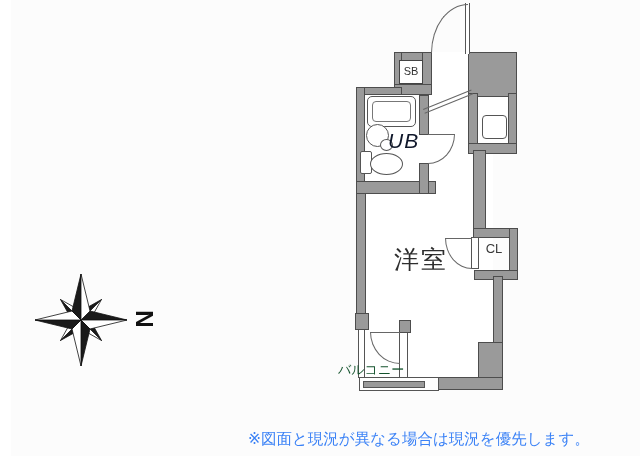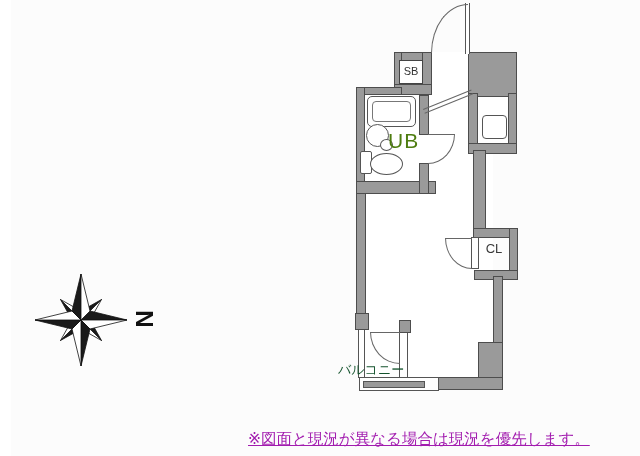--- a/index.html
+++ b/index.html
@@ -71,22 +71,23 @@
 
   <div class="fix" style="left:356px;top:96px;width:49px;height:31px;border-radius:5px;"></div>
   <div class="thinline" style="left:361px;top:101px;width:39px;height:21px;border:1.2px solid #777;border-radius:4px;"></div>
   <div class="fix" style="left:355px;top:124px;width:23px;height:23px;border-radius:50%;"></div>
   <div class="fix" style="left:369px;top:139px;width:13px;height:12px;border-width:1.2px;border-radius:50%;"></div>
   <div class="fix" style="left:349px;top:151px;width:12px;height:23px;border-width:1.4px;border-radius:2px;"></div>
   <div class="fix" style="left:359px;top:153px;width:33px;height:22px;border-width:1.4px;border-radius:50%;"></div>
 
   <div class="fix" style="left:471px;top:115px;width:25px;height:24px;border-radius:4px;"></div>
 
-  <div class="lbl" style="left:377px;top:129px;font-size:21px;letter-spacing:1px;color:#4d7c0f;">UB</div>
+  <div class="lbl" style="left:377px;top:129px;font-size:21px;letter-spacing:1px;color:#0f172a;font-style:italic;">UB</div>
   <div class="lbl" style="left:468px;top:241px;width:30px;text-align:center;font-size:13px;color:#3a3a3a;">CL</div>
+  <div class="lbl" style="left:383px;top:243px;font-size:25px;letter-spacing:2px;color:#2e2e2e;">洋室</div>
   <div class="lbl" style="left:327px;top:361px;font-size:13px;color:#14532d;">バルコニー</div>
 
   <div class="abs" style="left:20px;top:270px;width:100px;height:100px;">
     <svg width="100" height="100" viewBox="-50 -50 100 100">
       <g stroke="#111" stroke-width="0.8" stroke-linejoin="miter">
 
         <path d="M0 0 L20.5 -20.5 L0 -9 Z" fill="#1a1a1a"></path>
           <path d="M0 0 L20.5 -20.5 L9 0 Z" fill="#fff"></path>
         <path d="M0 0 L20.5 20.5 L9 0 Z" fill="#1a1a1a"></path>
           <path d="M0 0 L20.5 20.5 L0 9 Z" fill="#fff"></path>
@@ -101,15 +102,15 @@
           <path d="M0 0 L0 46 L-9 9 Z" fill="#fff"></path>
         <path d="M0 0 L-46 0 L-9 9 Z" fill="#1a1a1a"></path>
           <path d="M0 0 L-46 0 L-9 -9 Z" fill="#fff"></path>
         <path d="M0 0 L0 -46 L-9 -9 Z" fill="#1a1a1a"></path>
           <path d="M0 0 L0 -46 L9 -9 Z" fill="#fff"></path>
       </g>
     </svg>
   </div>
   <div class="lbl" style="left:118px;top:305px;width:30px;text-align:center;font-size:24px;font-weight:bold;color:#111;transform:rotate(90deg);">N</div>
 
-  <div class="lbl" style="left:237px;top:429px;font-size:15.5px;color:#a21caf;text-decoration:underline;">※図面と現況が異なる場合は現況を優先します。</div>
+  <div class="lbl" style="left:237px;top:429px;font-size:15.5px;color:#3b82f6;">※図面と現況が異なる場合は現況を優先します。</div>
 
 </div>
 
 </body></html>

